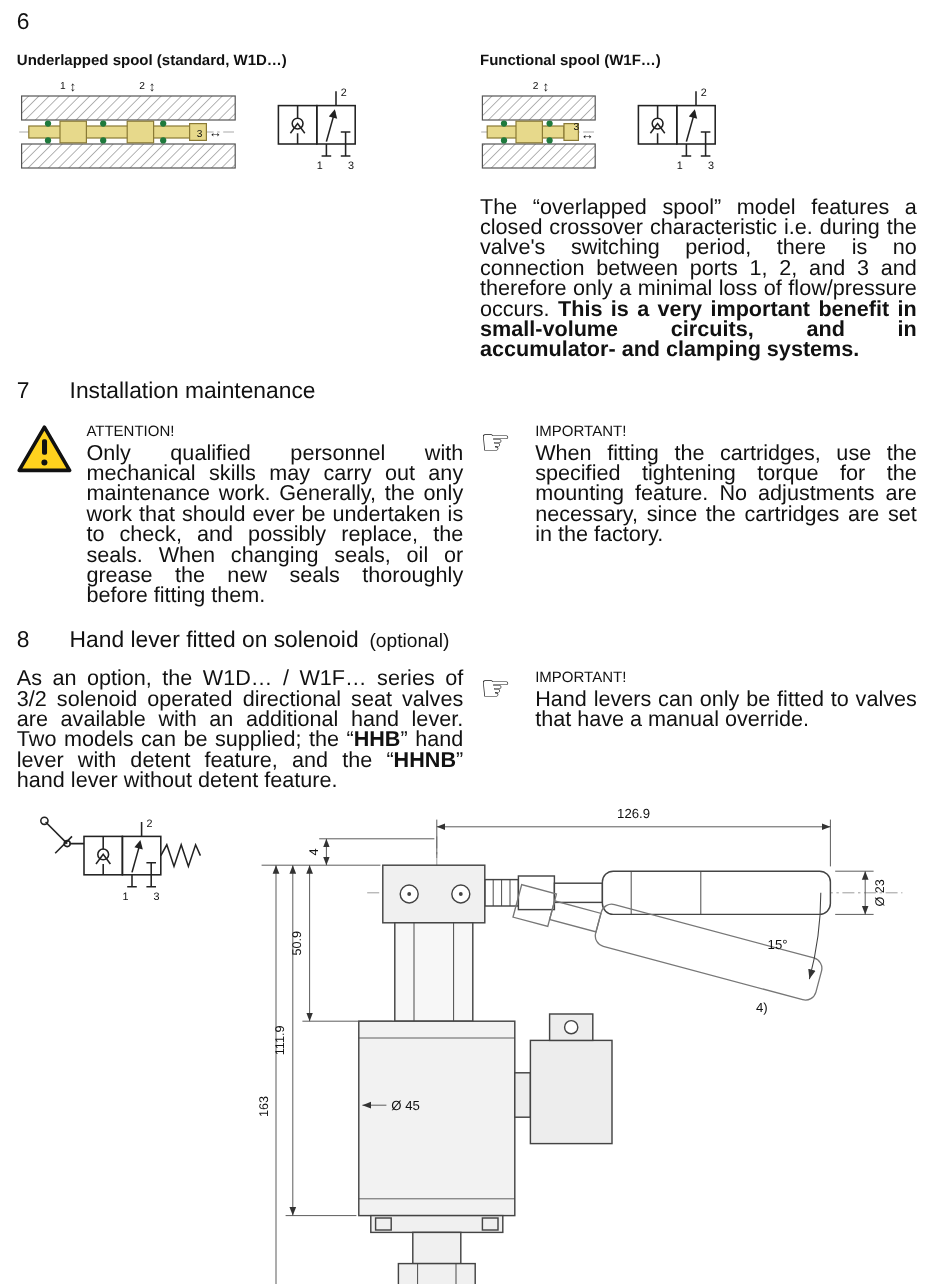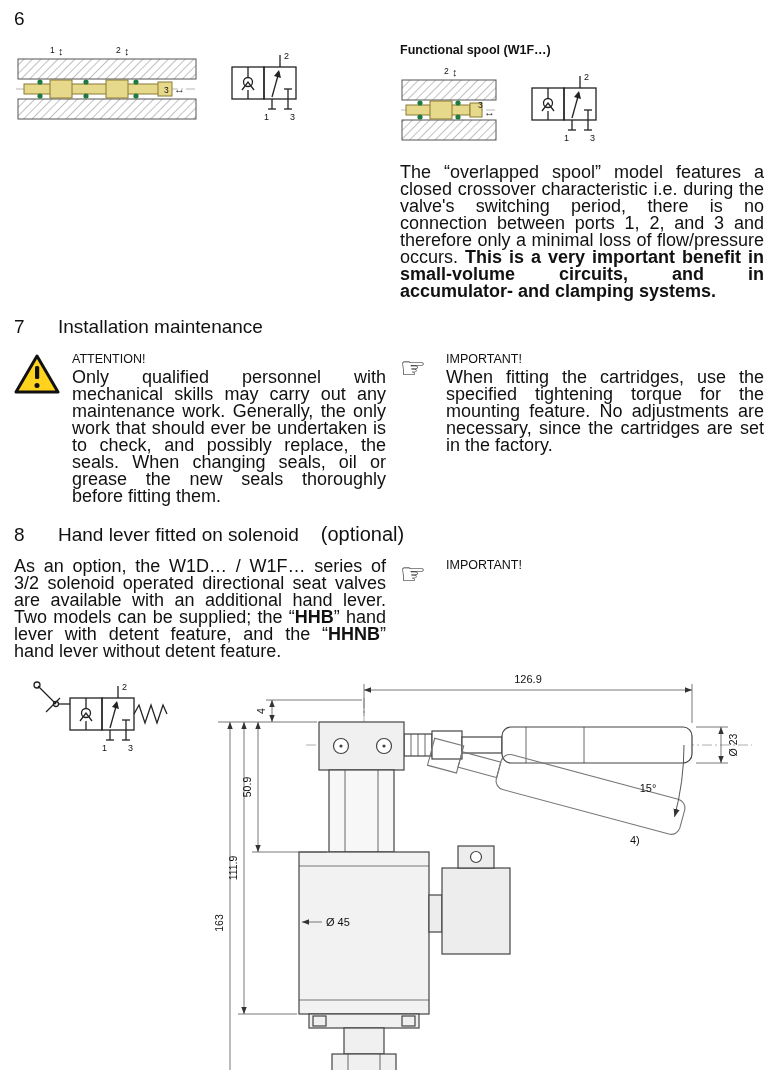--- a/index.html
+++ b/index.html
@@ -1,21 +1,21 @@
 <!DOCTYPE html>
 <html><head>
 <meta charset="utf-8">
 <style>
   *{margin:0;padding:0;box-sizing:border-box}
   html,body{background:#fff}
   .page{position:relative;width:776px;height:1070px;background:#fff;color:#111;
         font-family:"Liberation Sans","DejaVu Sans",sans-serif;padding:8px 12px 0 14px;overflow:hidden}
   .sec-head{display:flex;align-items:baseline;font-size:19px;font-weight:400}
   .sec-num{width:44px;flex:none}
-  .sec-note{font-size:20px;margin-left:22px}
+  .sec-note{font-size:16px;margin-left:9px}
   .s6-head{margin-bottom:13px}
   .s7-head{margin-top:16px;margin-bottom:14px}
   .s8-head{margin-top:18px;margin-bottom:12px}
   .cols{display:flex}
   .col-l{width:386px;flex:none;padding-right:14px}
   .col-r{flex:1}
   .caption{font-size:12.5px;font-weight:700;margin-bottom:7px}
   .body{font-size:18px;line-height:17px}
   .just{text-align:justify}
   .diagrams{display:flex;align-items:flex-start;gap:8px}
@@ -35,20 +35,21 @@
 <body>
 
 <div class="page">
 
   <div class="sec-head s6-head">
     <span class="sec-num">6</span>
   </div>
 
   <div class="cols">
     <div class="col-l">
+      <p class="caption">Underlapped spool (standard, W1D…)</p>
       <div class="diagrams">
 
         <svg width="186" height="92" viewBox="0 0 186 92">
           <defs>
             <pattern id="h1" width="6" height="6" patternUnits="userSpaceOnUse" patternTransform="rotate(45)">
               <line x1="0" y1="0" x2="0" y2="6" stroke="#9f9f9f" stroke-width="1.3"></line>
             </pattern>
           </defs>
           <g stroke="#555" stroke-width="1">
             <rect x="4" y="16" width="178" height="20" fill="url(#h1)"></rect>
@@ -215,20 +216,21 @@
 
   <div class="cols">
     <div class="col-l">
       <p class="body just"><span>As an option, the W1D… / W1F… series of 3/2 solenoid operated directional seat valves are available with an additional hand lever. Two models can be supplied; the “</span><b>HHB</b><span>” hand lever with detent feature, and the “</span><b>HHNB</b><span>” hand lever without detent feature.</span></p>
     </div>
     <div class="col-r">
       <div class="note-row">
         <div class="note-icon hand">☞</div>
         <div class="note-body">
           <p class="note-title">IMPORTANT!</p>
+          <p class="body just">Hand levers can only be fitted to valves that have a manual override.</p>
         </div>
       </div>
     </div>
   </div>
 
   <div class="drawing">
 
     <svg class="sym-lever" width="160" height="92" viewBox="0 0 160 92">
       <g fill="none" stroke="#222" stroke-width="1.3">
         <rect x="54" y="24" width="32" height="32"></rect>

